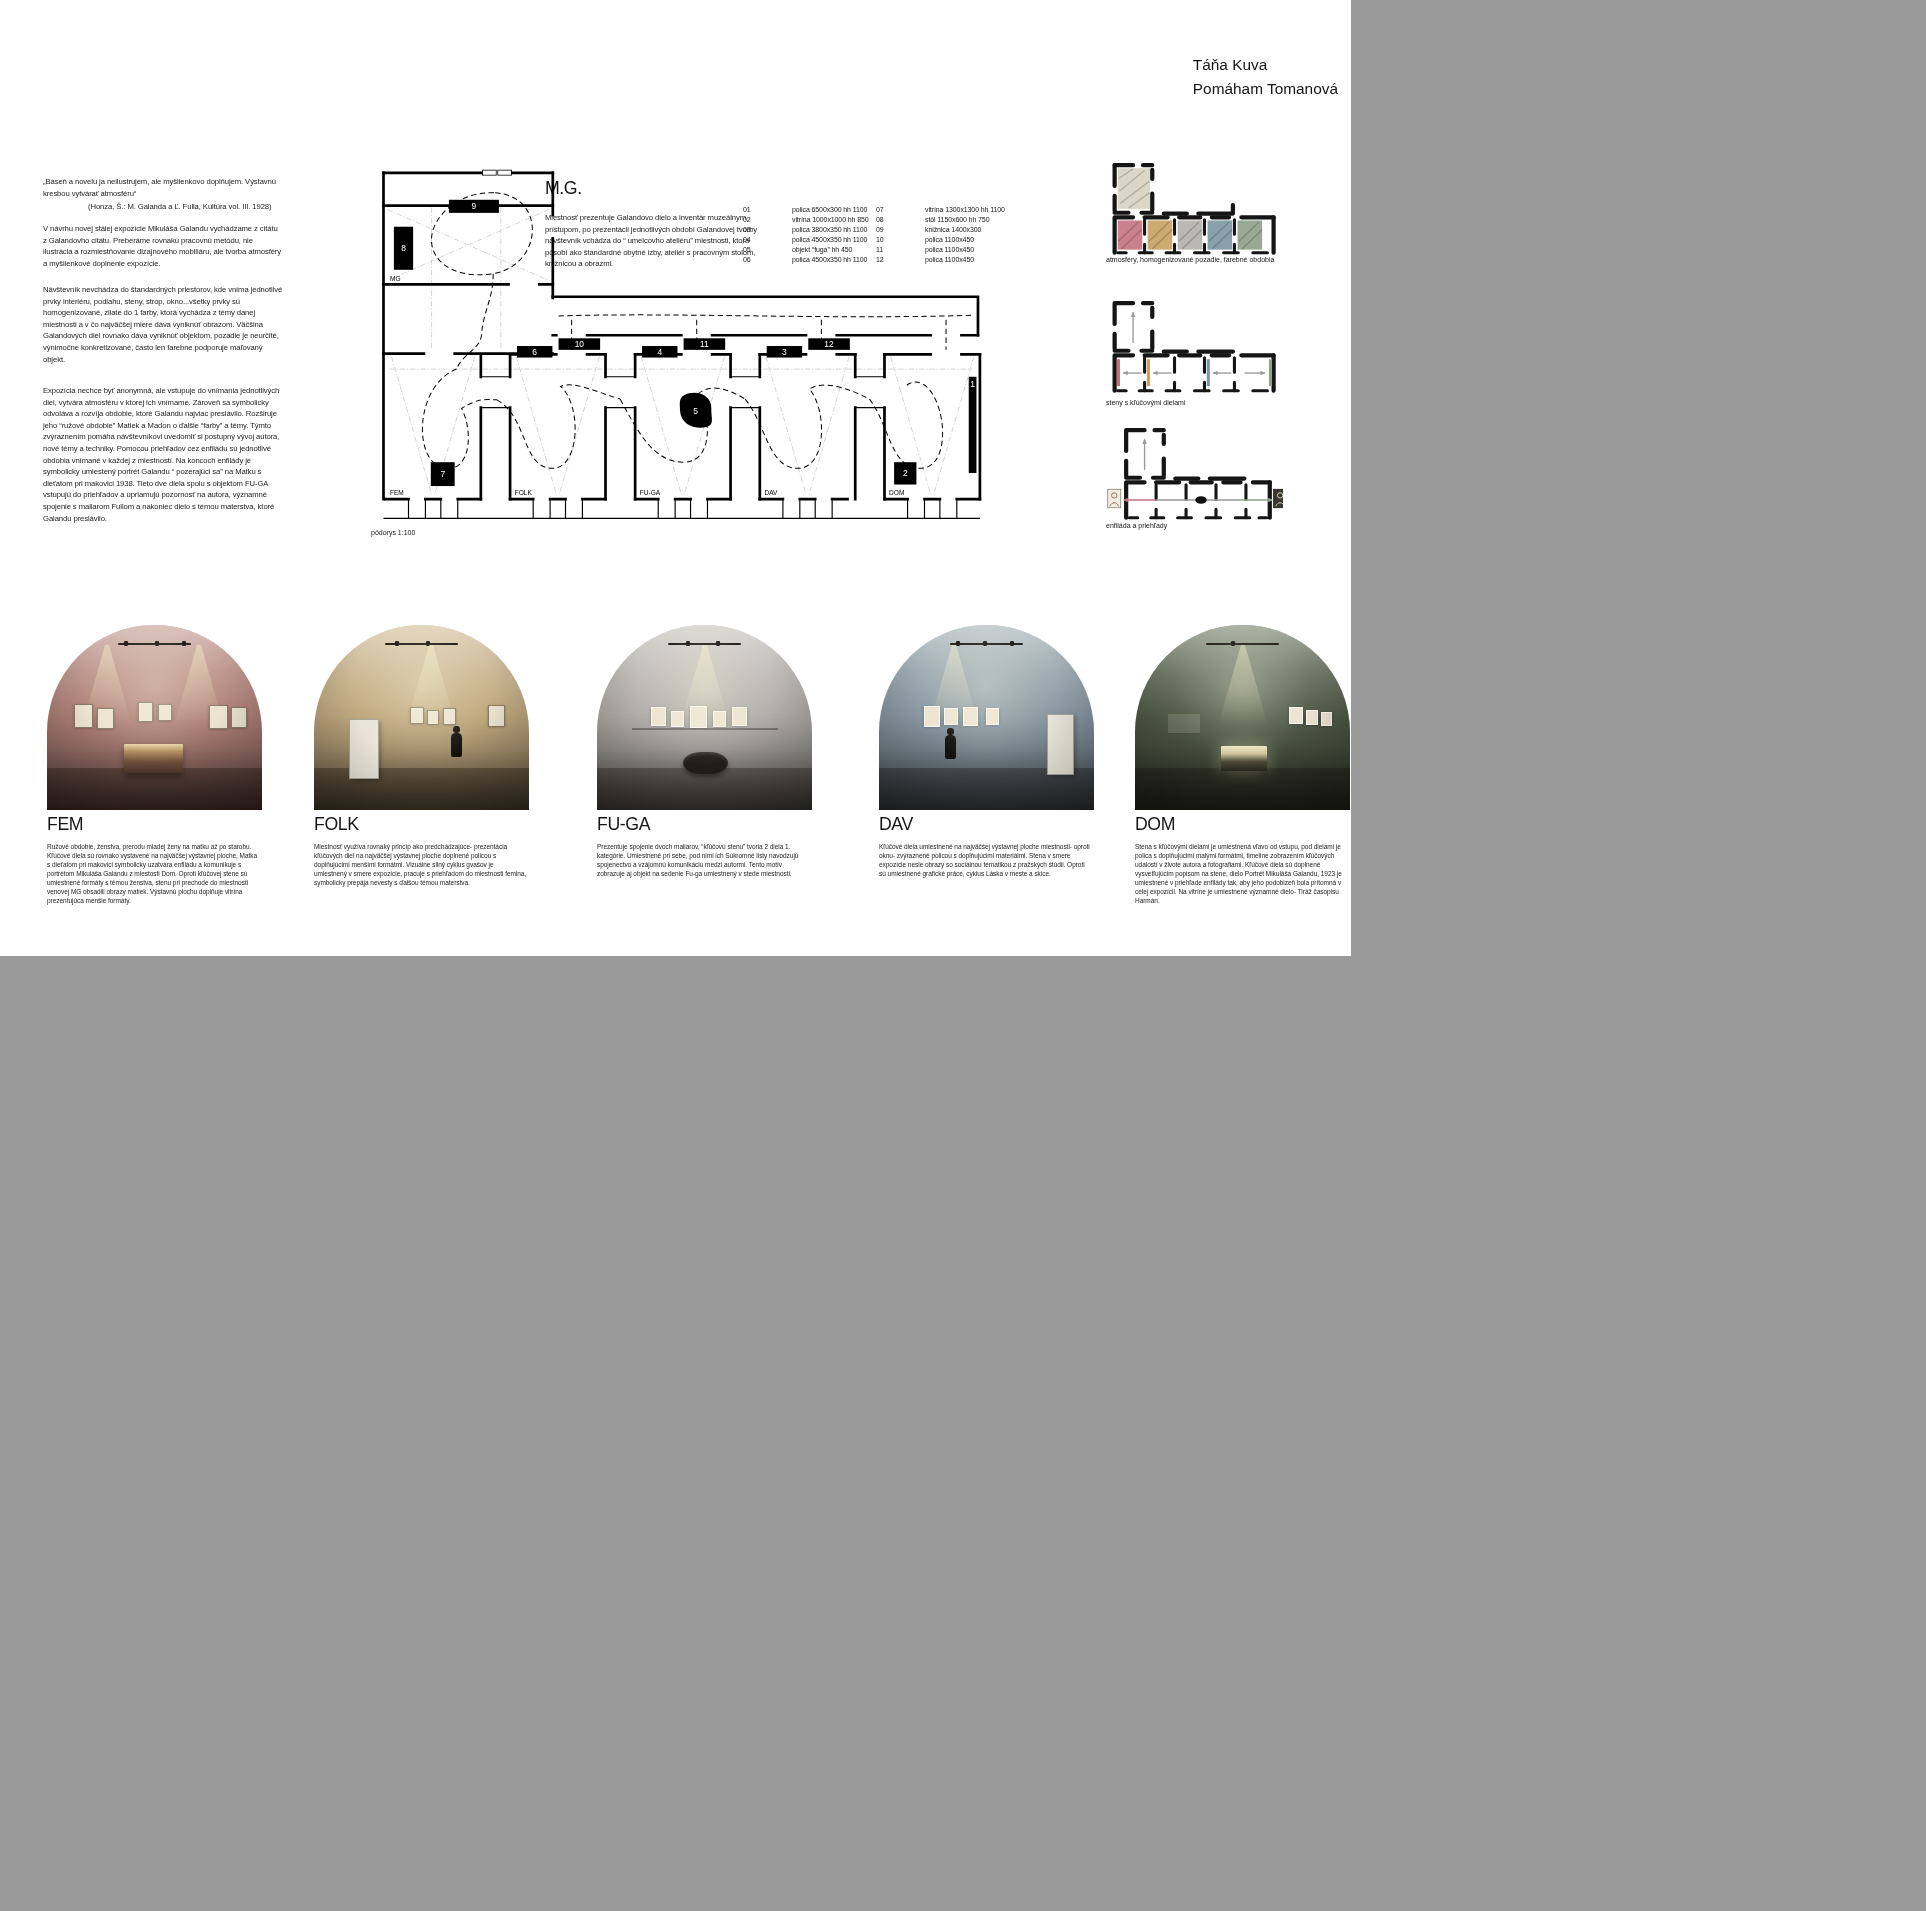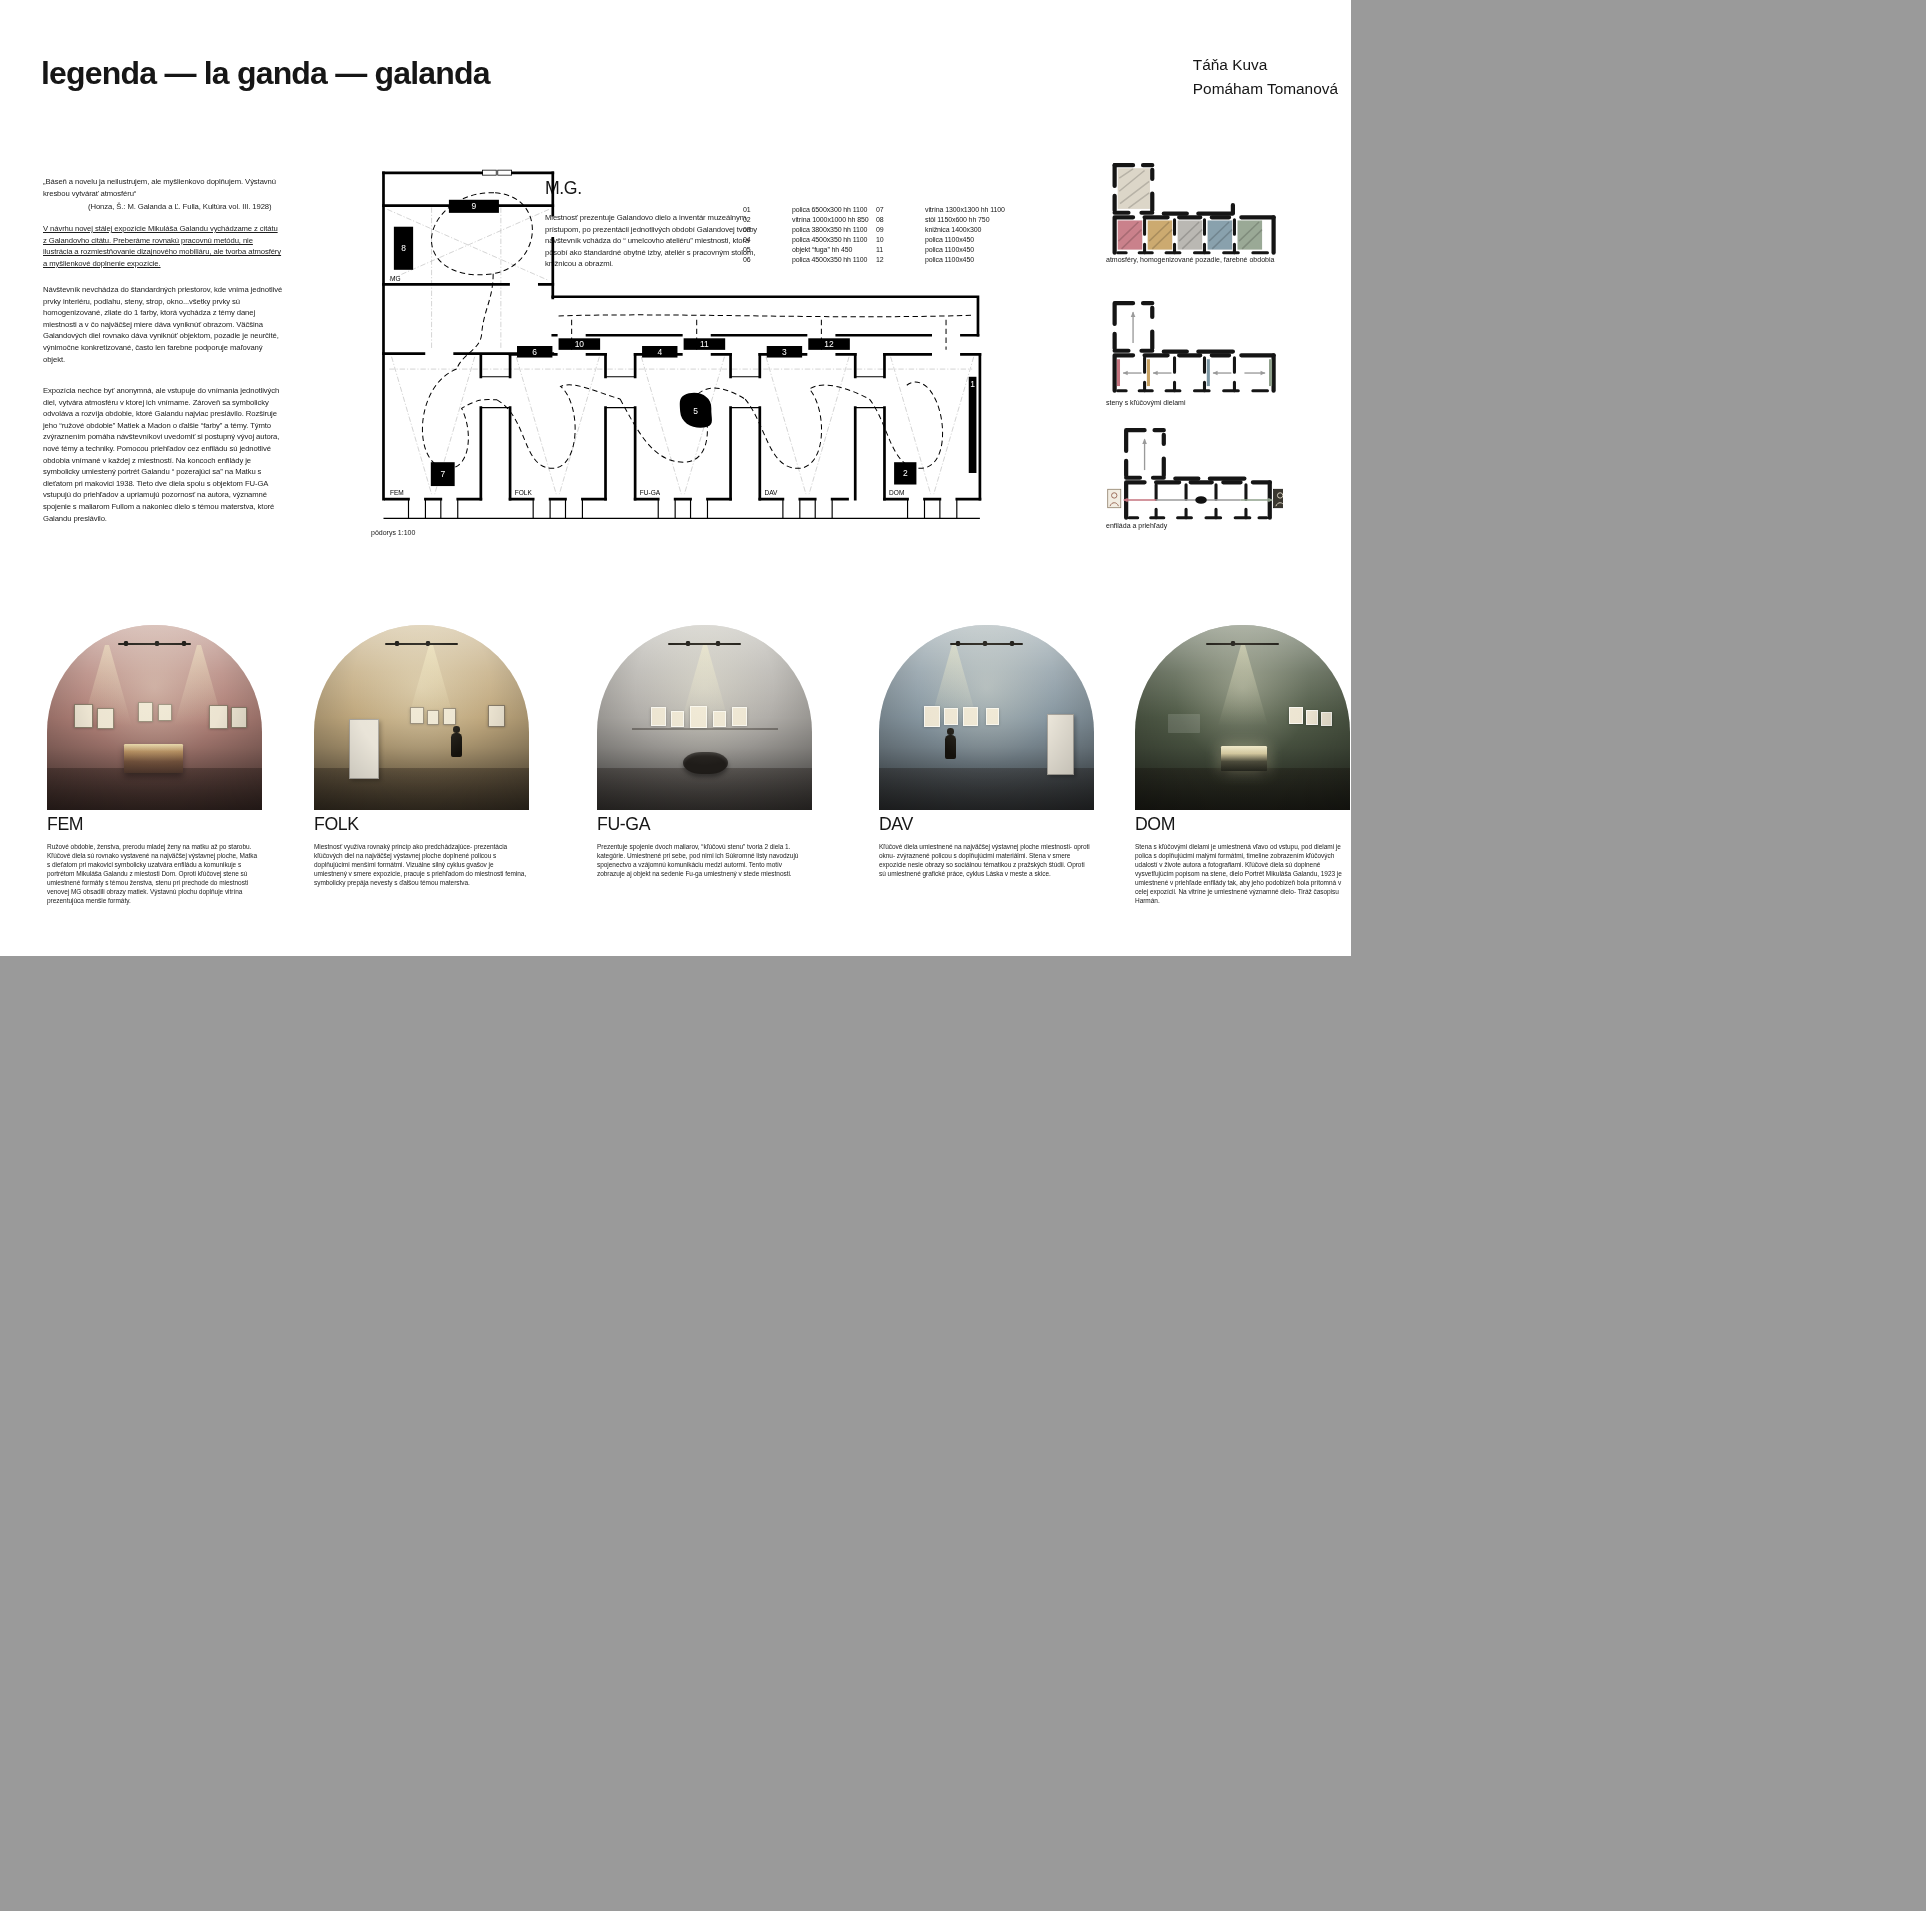--- a/index.html
+++ b/index.html
@@ -6,21 +6,21 @@
   .board{position:relative;width:1351px;height:956px;background:#ffffff;overflow:hidden;
          font-family:"Liberation Sans",sans-serif;color:#161616;}
   .abs{position:absolute;}
   
   .title{left:41px;top:55px;font-size:32px;font-weight:700;letter-spacing:-0.8px;white-space:nowrap;}
   .authors{right:13px;top:53px;text-align:left;font-size:15.4px;line-height:24px;font-weight:400;}
   
   .txt{font-size:7.7px;line-height:11.6px;letter-spacing:-0.1px;color:#1c1c1c;}
   .quote{left:43px;top:176px;width:240px;}
   .attr{left:43px;top:201px;width:247px;text-indent:45px;}
-  .p1{left:43px;top:223px;width:240px;text-decoration:underline;}
+  .p1{left:43px;top:223px;width:240px;}
   .p2{left:43px;top:284px;width:240px;}
   .p3{left:43px;top:385px;width:240px;}
   
   .mg-head{left:545px;top:178px;font-size:17.7px;font-weight:400;letter-spacing:-0.4px;}
   .mg-body{left:545px;top:212px;width:218px;}
   
   .legend{left:743px;top:206px;display:grid;grid-template-columns:49px 84px 49px 127px;
           grid-auto-rows:10px;font-size:7px;letter-spacing:-0.1px;}
   
   .plan{left:366px;top:169px;}
@@ -76,21 +76,20 @@
   .sk2{stroke:#151515;stroke-width:8;fill:none;stroke-linecap:round;}
   .hatch{stroke:rgba(0,0,0,.17);stroke-width:4;}
   .garr{stroke:#9a9a9a;stroke-width:3.5;fill:none;}
   .garr-h{fill:#9a9a9a;}
 </style>
 </head>
 <body>
 
 <div class="board">
 
-  <div class="abs title">legenda — la ganda — galanda</div>
   <div class="abs authors">
     <div>Táňa Kuva</div>
     <div>Pomáham Tomanová</div>
   </div>
 
   <div class="abs txt quote">„Báseň a novelu ja neilustrujem, ale myšlienkovo doplňujem. Výstavnú kresbou vytvárať atmosféru“</div>
   <div class="abs txt attr">(Honza, Š.: M. Galanda a Ľ. Fulla, Kultúra vol. III. 1928)</div>
   <div class="abs txt p1">V návrhu novej stálej expozície Mikuláša Galandu vychádzame z citátu z Galandovho citátu. Preberáme rovnakú pracovnú metódu, nie ilustrácia a rozmiestňovanie dizajnového mobiliáru, ale tvorba atmosféry a myšlienkové doplnenie expozície.</div>
   <div class="abs txt p2">Návštevník nevchádza do štandardných priestorov, kde vníma jednotlivé prvky interiéru, podlahu, steny, strop, okno...všetky prvky sú homogenizované, zliate do 1 farby, ktorá vychádza z témy danej miestnosti a v čo najväčšej miere dáva vyniknúť obrazom. Väčšina Galandových diel rovnako dáva vyniknúť objektom, pozadie je neurčité, výnimočne konkretizované, často len farebne podporuje maľovaný objekt.</div>
   <div class="abs txt p3">Expozícia nechce byť anonymná, ale vstupuje do vnímania jednotlivých diel, vytvára atmosféru v ktorej ich vnímame. Zároveň sa symbolicky odvoláva a rozvíja obdobie, ktoré Galandu najviac preslávilo. Rozširuje jeho “ružové obdobie” Matiek a Madon o ďalšie “farby” a témy. Týmto zvýraznením pomáha návštevníkovi uvedomiť si postupný vývoj autora, nové témy a techniky. Pomocou priehľadov cez enfiládu sú jednotlivé obdobia vnímané v každej z miestností. Na koncoch enfilády je symbolicky umiestený portrét Galandu “ pozerajúci sa” na Matku s dieťatom pri makovici 1938. Tieto dve diela spolu s objektom FU-GA vstupujú do priehľadov a upriamujú pozornosť na autora, významné spojenie s maliarom Fullom a nakoniec dielo s témou materstva, ktoré Galandu preslávilo.</div>

